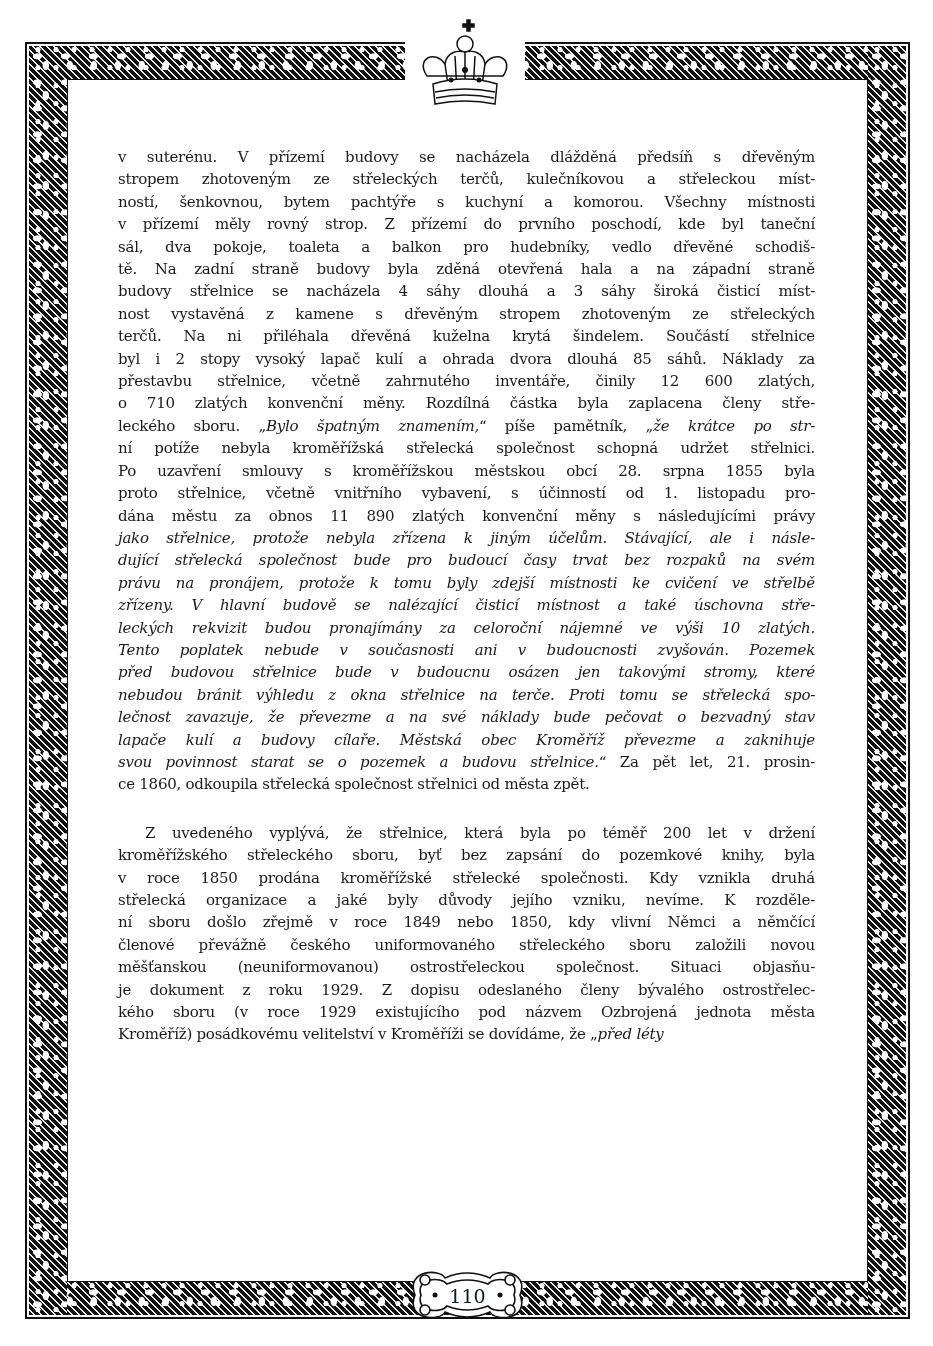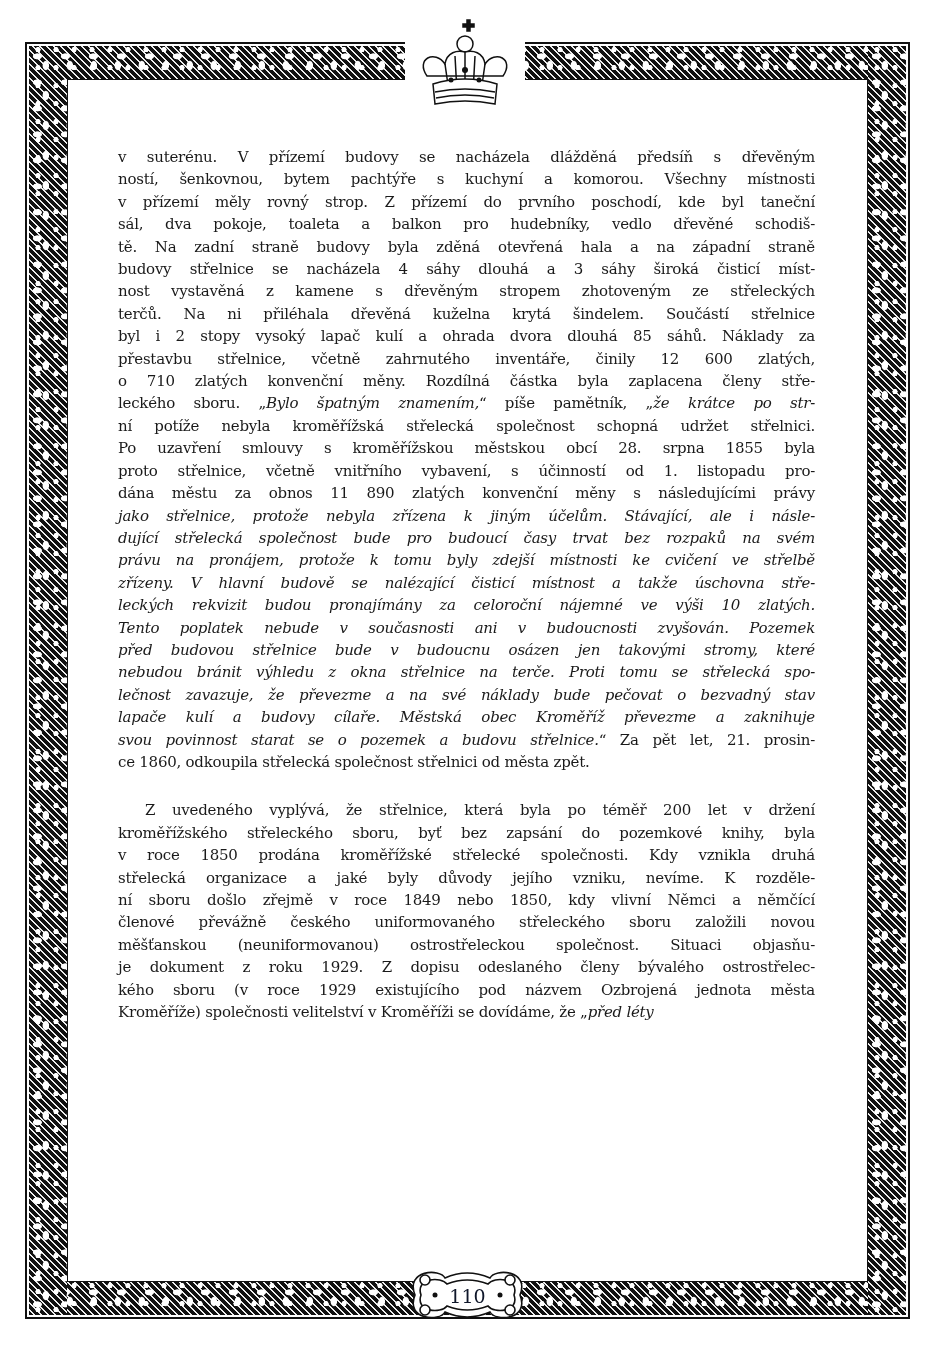--- a/index.html
+++ b/index.html
@@ -91,54 +91,55 @@
   <g fill="#111">
     <circle cx="50" cy="45" r="2.5"></circle>
       <circle cx="115" cy="45" r="2.5"></circle>
   </g>
 </svg>
 <div class="page-number">110</div>
 
 <div class="text-block" id="text-block">
     <div>
       <span class="line"><span>v suterénu. V přízemí budovy se nacházela  dlážděná předsíň s dřevěným</span></span>
+      <span class="line"><span>stropem zhotoveným ze střeleckých terčů, kulečníkovou a střeleckou míst-</span></span>
       <span class="line"><span>ností, šenkovnou, bytem pachtýře s kuchyní a komorou. Všechny místnosti</span></span>
       <span class="line"><span>v přízemí měly rovný strop. Z přízemí do prvního poschodí, kde byl taneční</span></span>
       <span class="line"><span>sál, dva pokoje, toaleta a balkon pro hudebníky, vedlo dřevěné schodiš-</span></span>
       <span class="line"><span>tě. Na zadní straně budovy byla zděná otevřená hala a na západní straně</span></span>
       <span class="line"><span>budovy střelnice se nacházela 4 sáhy dlouhá a 3 sáhy široká čisticí míst-</span></span>
       <span class="line"><span>nost vystavěná z kamene s dřevěným stropem zhotoveným ze střeleckých</span></span>
       <span class="line"><span>terčů. Na ni přiléhala dřevěná kuželna krytá šindelem. Součástí střelnice</span></span>
       <span class="line"><span>byl i 2 stopy vysoký lapač kulí a ohrada dvora dlouhá 85 sáhů. Náklady za</span></span>
       <span class="line"><span>přestavbu střelnice, včetně zahrnutého inventáře, činily 12 600 zlatých,</span></span>
       <span class="line"><span>o 710 zlatých konvenční měny. Rozdílná částka byla zaplacena členy stře-</span></span>
       <span class="line"><span>leckého sboru. „</span><span class="it">Bylo špatným znamením,</span><span>“ píše pamětník, „</span><span class="it">že krátce po str-</span></span>
       <span class="line"><span>ní potíže nebyla kroměřížská střelecká společnost schopná udržet střelnici.</span></span>
       <span class="line"><span>Po uzavření smlouvy s kroměřížskou městskou obcí 28. srpna 1855 byla</span></span>
       <span class="line"><span>proto střelnice, včetně vnitřního vybavení, s účinností od 1. listopadu pro-</span></span>
       <span class="line"><span>dána městu za obnos 11 890 zlatých konvenční měny s následujícími právy</span></span>
       <span class="line"><span class="it">jako střelnice, protože nebyla zřízena k jiným účelům. Stávající, ale i násle-</span></span>
       <span class="line"><span class="it">dující střelecká společnost bude pro budoucí časy trvat bez rozpaků na svém</span></span>
       <span class="line"><span class="it">právu na pronájem, protože k tomu byly zdejší místnosti ke cvičení ve střelbě</span></span>
-      <span class="line"><span class="it">zřízeny. V hlavní budově se nalézající čisticí místnost a takže úschovna stře-</span></span>
+      <span class="line"><span class="it">zřízeny. V hlavní budově se nalézající čisticí místnost a také úschovna stře-</span></span>
       <span class="line"><span class="it">leckých rekvizit budou pronajímány za celoroční nájemné ve výši 10 zlatých.</span></span>
       <span class="line"><span class="it">Tento poplatek nebude v současnosti ani v budoucnosti zvyšován. Pozemek</span></span>
       <span class="line"><span class="it">před budovou střelnice bude v budoucnu osázen jen takovými stromy, které</span></span>
       <span class="line"><span class="it">nebudou bránit výhledu z okna střelnice na terče. Proti tomu se střelecká spo-</span></span>
       <span class="line"><span class="it">lečnost zavazuje, že převezme a na své náklady bude pečovat o bezvadný stav</span></span>
       <span class="line"><span class="it">lapače kulí a budovy cílaře. Městská obec Kroměříž převezme a zaknihuje</span></span>
       <span class="line"><span class="it">svou povinnost starat se o pozemek a budovu střelnice.</span><span>“ Za pět let, 21. prosin-</span></span>
       <span class="line last"><span>ce 1860, odkoupila střelecká společnost střelnici od města zpět.</span></span>
     </div>
     <div class="para-gap"></div>
     <div>
       <span class="line indent"><span>Z uvedeného vyplývá, že střelnice, která byla po téměř 200 let v držení</span></span>
       <span class="line"><span>kroměřížského střeleckého sboru, byť bez zapsání do pozemkové knihy, byla</span></span>
       <span class="line"><span>v roce 1850 prodána kroměřížské střelecké společnosti. Kdy vznikla druhá</span></span>
       <span class="line"><span>střelecká organizace a jaké byly důvody jejího vzniku, nevíme. K rozděle-</span></span>
       <span class="line"><span>ní sboru došlo zřejmě v roce 1849 nebo 1850, kdy vlivní Němci a němčící</span></span>
       <span class="line"><span>členové převážně českého uniformovaného střeleckého sboru založili novou</span></span>
       <span class="line"><span>měšťanskou (neuniformovanou) ostrostřeleckou společnost. Situaci objasňu-</span></span>
       <span class="line"><span>je dokument z roku 1929. Z dopisu odeslaného členy bývalého ostrostřelec-</span></span>
       <span class="line"><span>kého sboru (v roce 1929 existujícího pod názvem Ozbrojená jednota města</span></span>
-      <span class="line last"><span>Kroměříže) společnosti velitelství v Kroměříži se dovídáme, že „</span><span class="it">před léty</span></span>
+      <span class="line last"><span>Kroměříž) posádkovému velitelství v Kroměříži se dovídáme, že „</span><span class="it">před léty</span></span>
     </div>
   </div>
 
 </body></html>

